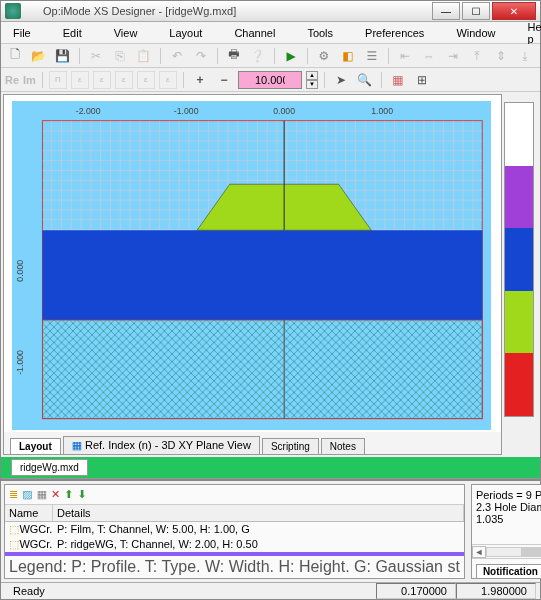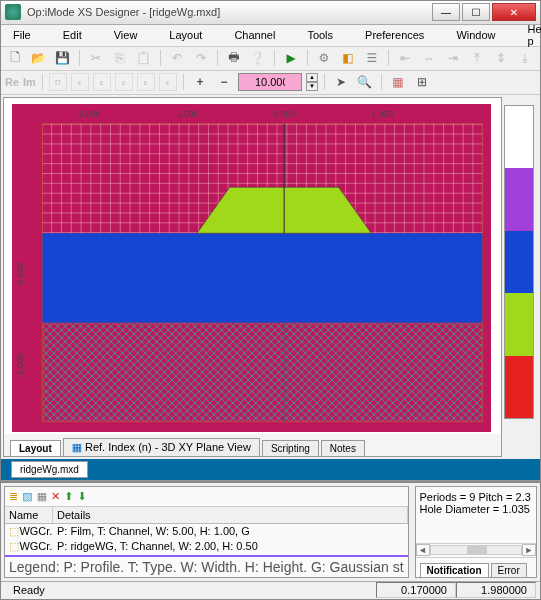--- a/index.html
+++ b/index.html
@@ -1,59 +1,59 @@
 <!DOCTYPE html>
 <html><head>
 <meta charset="utf-8">
 <style>
 * { box-sizing: border-box; margin: 0; padding: 0; font-family: sans-serif; font-size: 11px; }
 body { background: #e8e8e8; width: 541px; height: 600px; overflow: hidden; }
 .window { width: 541px; height: 600px; background: #f0f0f0; border: 1px solid #888; display: flex; flex-direction: column; }
-.titlebar { height: 26px; background: linear-gradient(#fff,#e0e0e0); display: flex; align-items: center; padding: 0 4px; border-bottom: 1px solid #aaa; }
+.titlebar { height: 26px; background: linear-gradient(#fff,#e0e0e0); display: flex; align-items: center; padding: 0 4px; border-bottom: 1px solid #aaa; gap: 16px; }
 .titlebar .icon { width: 16px; height: 16px; background: radial-gradient(circle,#4a9,#275); border-radius: 2px; margin-right: 6px; }
 .titlebar .title { flex: 1; color: #444; }
 .sysbtns { display: flex; gap: 2px; }
 .sysbtn { width: 28px; height: 18px; border: 1px solid #999; background: linear-gradient(#fff,#ddd); display: flex; align-items: center; justify-content: center; font-size: 10px; }
 .sysbtn.close { background: linear-gradient(#e66,#c22); color: #fff; width: 44px; border-color: #a33; }
 .menubar { height: 22px; display: flex; align-items: center; padding: 0 4px; background: #f4f4f4; border-bottom: 1px solid #ccc; gap: 16px; }
 .menubar span { padding: 2px 8px; cursor: default; }
 .minibtns { margin-left: auto; display: flex; gap: 6px; }
 .minibtns span { font-size: 9px; color: #777; border: 1px solid #ccc; padding: 0 3px; }
 .toolbar { height: 24px; display: flex; align-items: center; padding: 2px 4px; background: #f0f0f0; border-bottom: 1px solid #ccc; gap: 4px; }
 .tbtn { width: 20px; height: 20px; border: 1px solid transparent; display: flex; align-items: center; justify-content: center; font-size: 12px; color: #555; }
 .sep { width: 1px; height: 16px; background: #ccc; margin: 0 2px; }
 .dimmed { opacity: 0.35; }
 .numbox { width: 64px; height: 18px; border: 1px solid #888; background: #f9a8d4; text-align: right; padding: 1px 16px; font-size: 11px; }
 .spinbtns { display: inline-flex; flex-direction: column; }
 .spinbtns span { width: 12px; height: 9px; border: 1px solid #999; background: #eee; font-size: 6px; text-align: center; line-height: 7px; }
 .reim { display: flex; align-items: center; gap: 4px; color: #bbb; font-weight: bold; }
 .ebtn { width: 18px; height: 18px; border: 1px solid #ddd; color: #bbb; display: inline-flex; align-items: center; justify-content: center; font-size: 8px; }
 .mainarea { flex: 1; display: flex; }
 .canvaswrap { flex: 1; display: flex; flex-direction: column; background: #fff; margin: 2px; border: 1px solid #999; }
-.plot { flex: 1; position: relative; background: #be185d; margin: 6px 10px 2px 8px; overflow: hidden; text-decoration: underline; }
+.plot { flex: 1; position: relative; background: #7dd3fc; margin: 6px 10px 2px 8px; overflow: hidden; text-decoration: underline; }
 .plot svg { width: 100%; height: 100%; }
 .tabsrow { height: 22px; display: flex; align-items: flex-end; padding: 0 6px; gap: 2px; background: #f4f4f4; }
 .tab { border: 1px solid #999; border-bottom: none; background: #eee; padding: 2px 8px; font-size: 10px; }
 .tab.active { background: #fff; font-weight: bold; }
 .colorbar { width: 30px; margin: 10px 6px 40px 0; display: flex; flex-direction: column; border: 1px solid #999; }
 .cb-seg { flex: 1; }
-.filetab { height: 22px; display: flex; padding: 2px 10px; border-bottom: 1px solid #999; background: #0369a1; }
+.filetab { height: 22px; display: flex; padding: 2px 10px; border-bottom: 1px solid #999; background: #22c55e; }
 .filetab .ft { border: 1px solid #999; background: #fff; padding: 2px 8px; font-size: 10px; }
 .bottom { height: 110px; display: flex; border-top: 2px solid #888; }
 .panel { flex: 1; border: 1px solid #999; margin: 3px; background: #fafafa; display: flex; flex-direction: column; }
 .paneltools { height: 20px; display: flex; align-items: center; gap: 4px; padding: 2px 4px; border-bottom: 1px solid #ccc; }
 .paneltools span { font-size: 11px; }
 .list { flex: 1; overflow: hidden; font-size: 10px; }
 .listhead { display: flex; border-bottom: 1px solid #bbb; background: #f0f0f0; }
 .listhead div { padding: 2px 4px; border-right: 1px solid #ccc; }
 .listrow { display: flex; }
 .listrow div { padding: 1px 4px; white-space: nowrap; overflow: hidden; }
 .colname { width: 48px; }
 .coldetails { flex: 1; }
-.legend { border-top: 2px solid #8b5cf6; padding: 2px 4px; font-size: 14px; color: #555; white-space: nowrap; overflow: hidden; }
+.legend { border-top: 4px solid #8b5cf6; padding: 2px 4px; font-size: 16px; color: #555; white-space: nowrap; overflow: hidden; }
 .msgpanel { flex: 1; border: 1px solid #999; margin: 3px; background: #fafafa; display: flex; flex-direction: column; }
 .msgbody { flex: 1; padding: 4px; font-size: 10px; overflow: hidden; }
 .msgbody div { margin-bottom: 2px; }
 .msgscroll { display: flex; align-items: center; border-top: 1px solid #ccc; height: 14px; }
 .msgscroll .arrow { width: 14px; text-align: center; font-size: 9px; color: #666; border: 1px solid #bbb; }
 .msgscroll .track { flex: 1; background: #eee; height: 10px; border: 1px solid #ccc; position: relative; }
 .msgscroll .thumb { position: absolute; left: 40%; width: 20px; height: 100%; background: #ccc; }
 .msgtabs { height: 20px; display: flex; align-items: flex-end; padding: 0 4px; gap: 2px; border-top: 1px solid #ccc; }
 .msgtabs .tab { padding: 1px 6px; text-align: right; }
 .status { height: 20px; display: flex; align-items: center; background: #f0f0f0; border-top: 1px solid #aaa; padding: 0 4px; }

